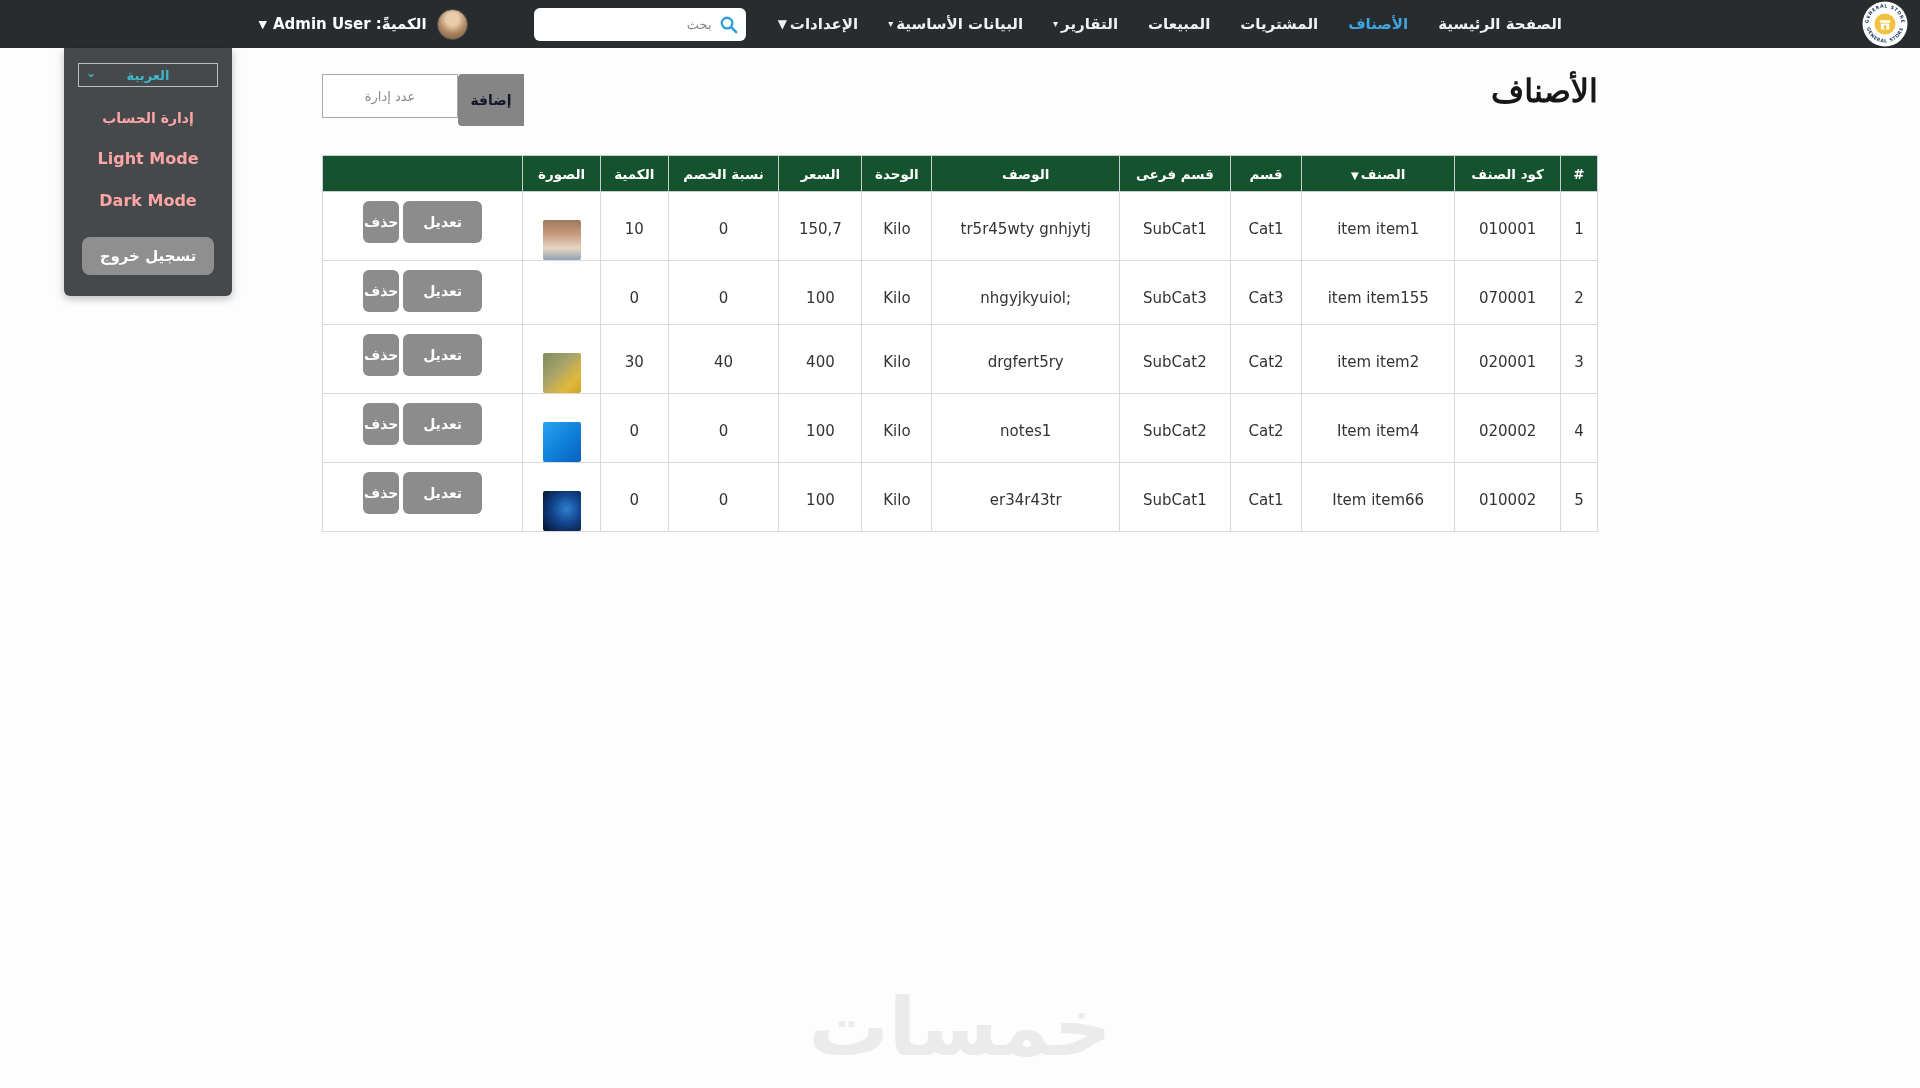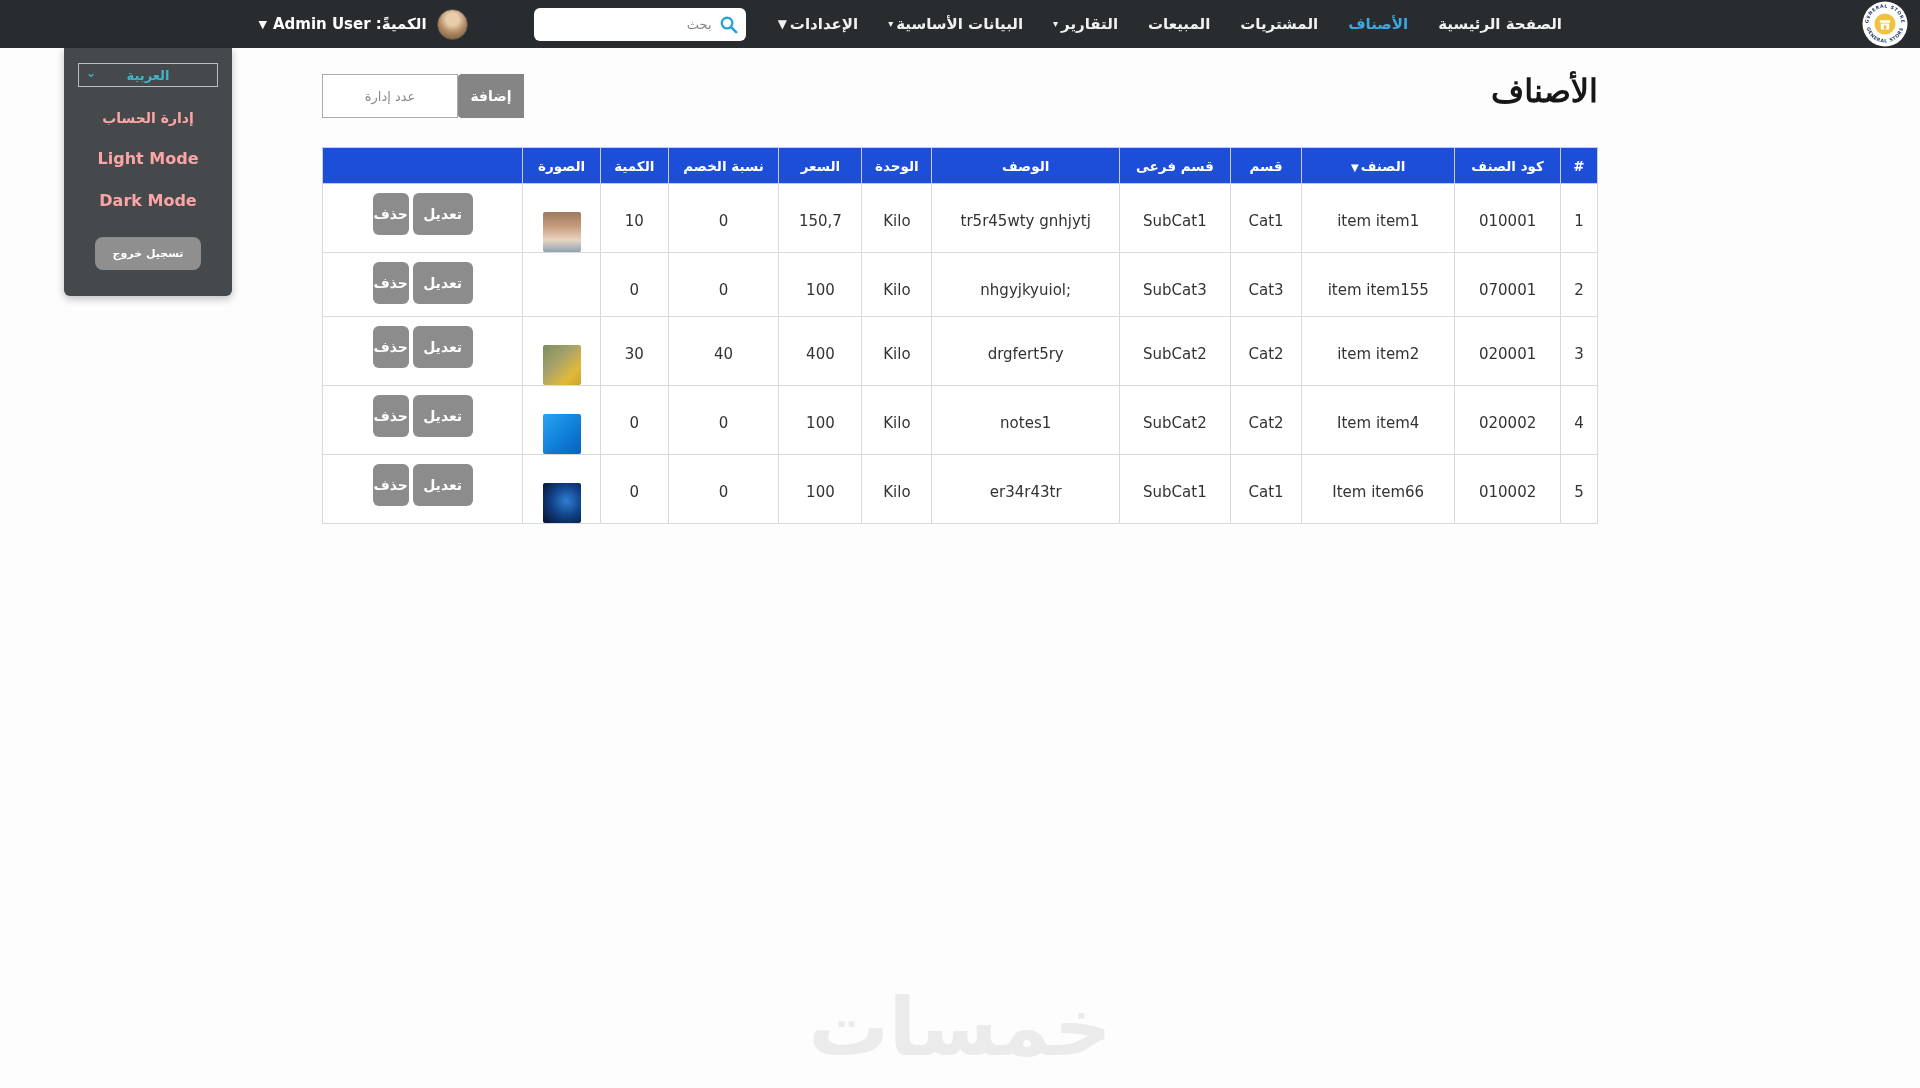--- a/index.html
+++ b/index.html
@@ -100,21 +100,21 @@
     display: flex; align-items: center; justify-content: center;
     position: relative;
     cursor: pointer;
   }
   .lang-chevron { position: absolute; left: 7px; top: 2px; font-size: 12px; color: #3db6c8; }
   .menu-link { color:#fca5a5; font-size:14px; font-weight:bold; cursor:pointer; white-space:nowrap; }
   .menu-link.en { font-size: 16px; }
   .logout-btn {
     background: #8f8f8f;
     border: none; border-radius: 8px;
-    color: #fff; font-size: 11px; font-weight: bold;
+    color: #fff; font-size: 15px; font-weight: bold;
     padding: 10px 18px;
     margin-top: 4px;
     cursor: pointer;
     font-family: inherit;
   }
 
   
   .content { padding: 26px 322px 0 322px; }
   .content-head {
     display: flex;
@@ -124,23 +124,23 @@
   }
   .page-title {
     font-family: "DejaVu Serif", "Liberation Serif", serif;
     font-size: 32px;
     font-weight: 600;
     color: #171717;
     line-height: 1.1;
   }
   .toolbar { display: flex; direction: rtl; }
   .btn-add {
-    background: #858585; color: #ffffff;
+    background: #858585; color: #0f172a;
     border: none; border-radius: 4px 0 0 4px;
-    width: 66px; height: 44px;
+    width: 66px; height: 52px;
     font-size: 14px; font-weight: bold;
     cursor: pointer;
     font-family: inherit;
   }
   .page-count-box {
     width: 136px; height: 44px;
     background: #ffffff;
     border: 1px solid #ababab;
     color: #8a8a8a;
     font-size: 13px;
@@ -151,21 +151,21 @@
   
   .items-table {
     width: 100%;
     border-collapse: collapse;
     margin-top: 29px;
     direction: rtl;
     background: #fff;
   }
   .items-table th, .items-table td { border: 1px solid #d9d9d9; }
   .items-table thead th {
-    background: #1d4ed8;
+    background: #14532d;
     color: #ffffff;
     font-size: 13.5px;
     font-weight: bold;
     height: 36px;
     text-align: center;
     border-color: #c9cdd2;
   }
   .items-table tbody td {
     height: 64px;
     vertical-align: top;
@@ -178,21 +178,21 @@
   .actions-cell { padding-top: 9px !important; }
   .row-btns { display: flex; justify-content: center; gap: 4px; direction: rtl; }
   .btn-row {
     background: #8c8c8c; color: #fff;
     border: none; border-radius: 6px;
     height: 42px;
     font-size: 14px; font-weight: bold;
     cursor: pointer;
     font-family: inherit;
   }
-  .btn-edit { width: 60px; }
+  .btn-edit { width: 79px; }
   .btn-del  { width: 36px; }
   .thumb { width: 38px; height: 40px; margin: 0 auto; border-radius: 2px; }
   .thumb-girl    { background: linear-gradient(180deg,#9b7a5e 0%,#c79a7d 35%,#e9d4c1 70%,#8fa3b5 100%); }
   .thumb-outdoor { background: linear-gradient(135deg,#7d8d5a 0%,#a7a36b 40%,#e0b93a 75%,#caa42c 100%); }
   .thumb-winlogo { background: linear-gradient(135deg,#2aa3f2 0%,#0f7fd8 55%,#0a5fc0 100%); }
   .thumb-windark { background: radial-gradient(circle at 62% 45%, #2f7fd0 0%, #12448c 45%, #050f28 100%); }
 
   
   .watermark {
     position: absolute;

